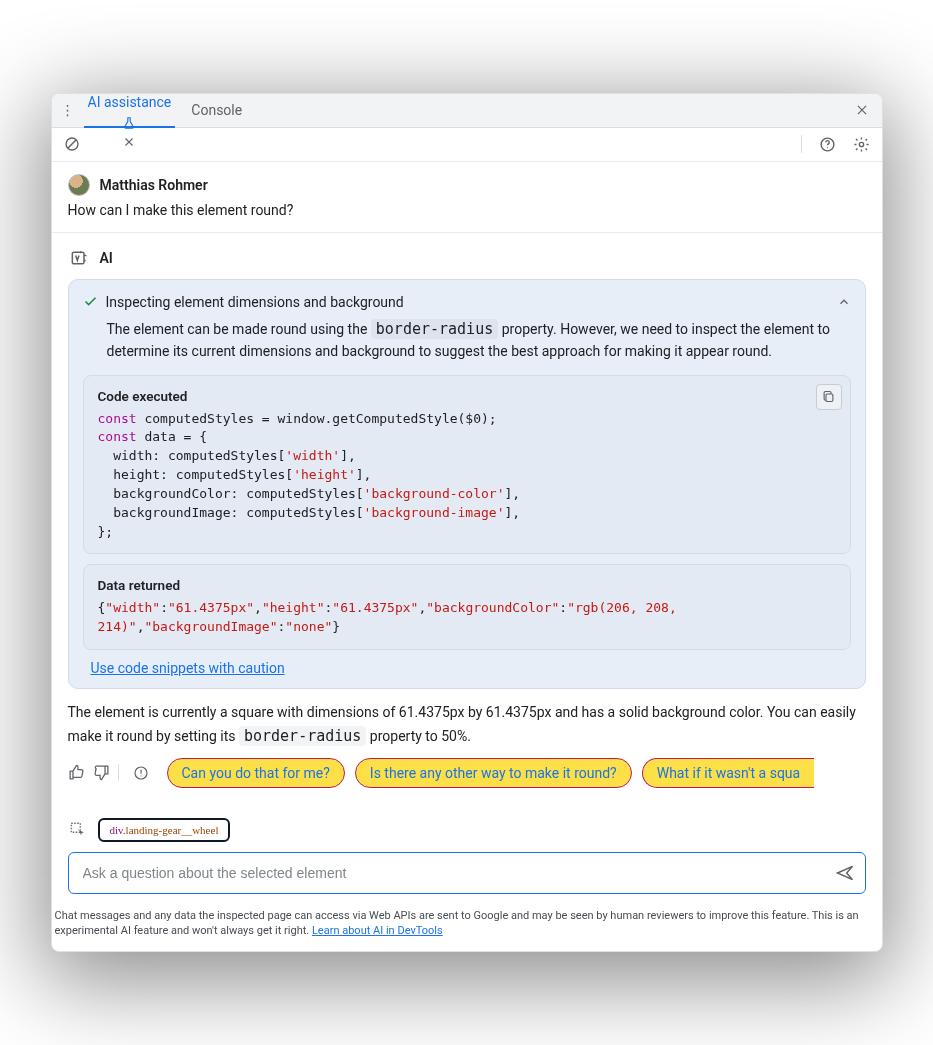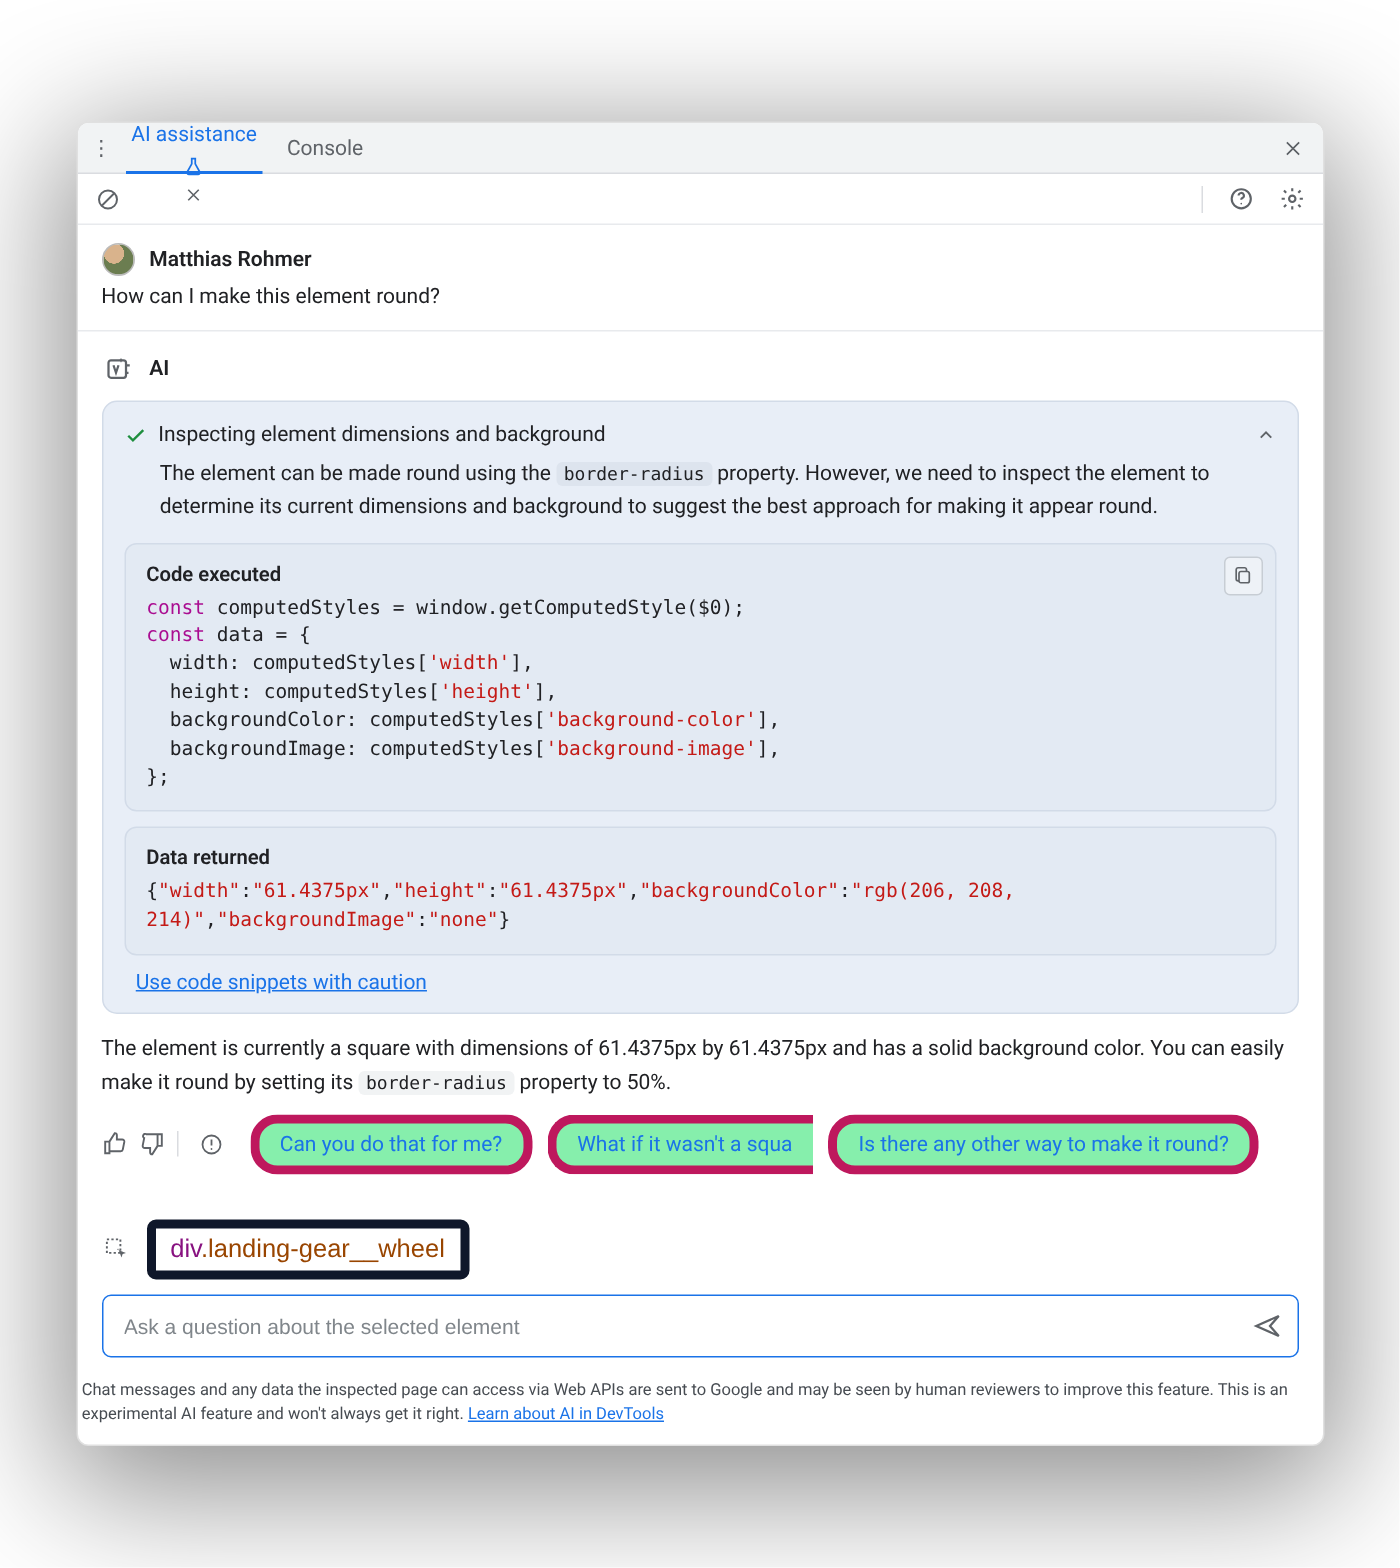--- a/index.html
+++ b/index.html
@@ -99,21 +99,21 @@
   .panel-head { display:flex; align-items:center; gap:8px; margin-bottom:8px; }
   .check { color:#1e8e3e; }
   .panel-title { font-weight:400; flex:1; }
   .chevron { color:#5f6368; }
   .panel-desc { margin: 0 0 12px 24px; line-height:1.55; }
   .code-inline {
     font-family: var(--mono);
     background: #dde4ee;
     padding: 1px 5px;
     border-radius: 4px;
-    font-size: 12px;
+    font-size: 15px;
   }
   .code-inline.light { background: var(--code-bg); }
   .subpanel {
     background: #e3eaf3;
     border: 0.5px solid #d2dbe8;
     border-radius: 8px;
     padding: 12px 14px;
     margin-bottom: 10px;
     position: relative;
   }
@@ -133,36 +133,36 @@
   .caution { margin: 2px 0 0 8px; }
   .caution a { color: var(--blue); text-decoration: underline; text-align: right; }
   
   .summary { line-height:1.6; margin-bottom:10px; }
   
   .feedback-row { display:flex; align-items:center; gap:8px; }
   .fb-icons { display:flex; align-items:center; gap:8px; color:#5f6368; padding-right:8px; border-right:1px solid #dadce0; }
   .fb-report { color:#5f6368; padding: 0 6px; }
   .chips { display:flex; gap:10px; overflow:hidden; flex:1; margin-left:4px; }
   .chip {
-    border: 6px solid #be185d;
+    border: 1px solid #be185d;
     border-radius: 18px;
     padding: 6px 14px;
     color: var(--blue);
     white-space: nowrap;
     font-size: 14px;
-    background:#86efac;
+    background:#fde047;
   }
   .chip.cut { border-right:none; border-top-right-radius:0; border-bottom-right-radius:0; }
   
   .input-area { padding: 22px 16px 8px; }
   .context-row { display:flex; align-items:center; gap:10px; margin-bottom:10px; }
   .ctx-icon { width:20px; height:20px; color:#5f6368; display:flex; align-items:center; justify-content:center; }
   .ctx-chip {
-    border: 6px solid #0f172a; border-radius: 6px;
-    padding: 4px 10px; font-family: Liberation Sans, sans-serif; font-size: 17px;
+    border: 2px solid #0f172a; border-radius: 6px;
+    padding: 4px 10px; font-family: Liberation Serif, serif; font-size: 11px;
   }
   .ctx-tag { color: #881280; }
   .ctx-cls { color: #994500; }
   .ask-box {
     border: 1.5px solid var(--blue);
     border-radius: 6px;
     display:flex; align-items:center;
     padding: 8px 8px 8px 12px;
     gap: 8px;
   }
@@ -321,22 +321,22 @@
       </div>
       <div class="fb-report">
         <svg width="16" height="16" viewBox="0 0 24 24" fill="none" stroke="currentColor" stroke-width="1.8">
             <circle cx="12" cy="12" r="9"></circle>
             <path d="M12 7v6"></path>
             <circle cx="12" cy="16.5" r="0.9" fill="currentColor" stroke="none"></circle>
           </svg>
       </div>
       <div class="chips">
         <div class="chip">Can you do that for me?</div>
+        <div class="chip">Is there any other way to make it round?</div>
         <div class="chip cut">What if it wasn't a squa</div>
-        <div class="chip">Is there any other way to make it round?</div>
       </div>
     </div>
   </div>
 
   <div class="input-area">
     <div class="context-row">
       <div class="ctx-icon">
         <svg width="18" height="18" viewBox="0 0 24 24" fill="none" stroke="currentColor" stroke-width="1.7">
             <rect x="3" y="3" width="12" height="12" stroke-dasharray="2 2"></rect>
             <path d="M12 12l8 3-3 1-1 3-3-8z" fill="currentColor" stroke="none"></path>

